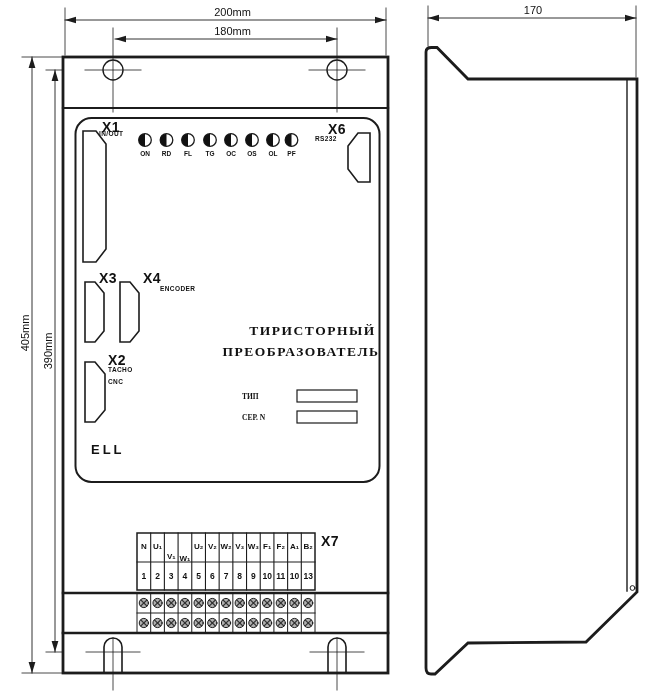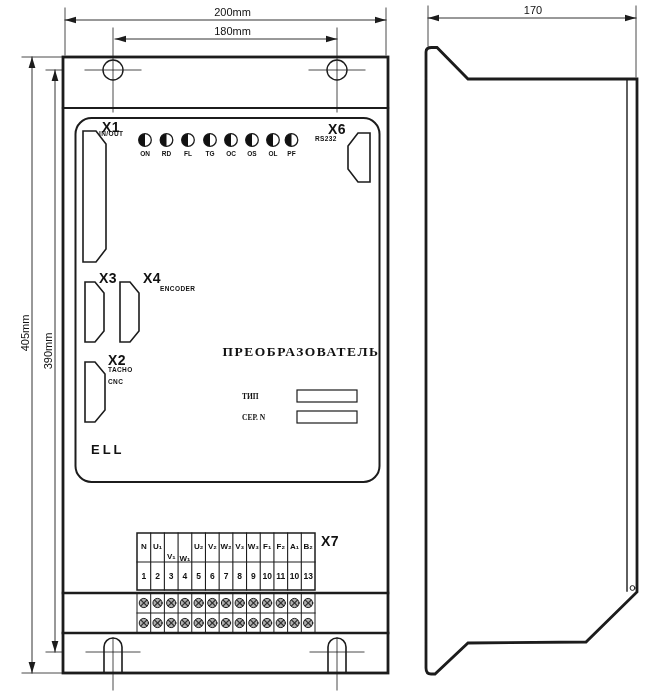--- a/index.html
+++ b/index.html
@@ -245,20 +245,21 @@
 
   <div class="lbl led-lbl" style="left:135px;">ON</div>
   <div class="lbl led-lbl" style="left:156.5px;">RD</div>
   <div class="lbl led-lbl" style="left:178px;">FL</div>
   <div class="lbl led-lbl" style="left:200px;">TG</div>
   <div class="lbl led-lbl" style="left:221px;">OC</div>
   <div class="lbl led-lbl" style="left:242px;">OS</div>
   <div class="lbl led-lbl" style="left:263px;">OL</div>
   <div class="lbl led-lbl" style="left:281.5px;">PF</div>
 
+  <div class="lbl title-ru" style="left:235px;top:323px;width:155px;">ТИРИСТОРНЫЙ</div>
   <div class="lbl title-ru" style="left:215px;top:344px;width:172px;">ПРЕОБРАЗОВАТЕЛЬ</div>
   <div class="lbl field-lbl" style="left:242px;top:392px;">ТИП</div>
   <div class="lbl field-lbl" style="left:242px;top:413px;">СЕР. N</div>
   <div class="lbl brand" style="left:91px;top:442px;">ELL</div>
 
   <div class="tcell" style="left:137px;top:537px;">N</div>
   <div class="tcell" style="left:150.7px;top:537px;">U₁</div>
   <div class="tcell" style="left:164.4px;top:537px;margin-top:10px;">V₁</div>
   <div class="tcell" style="left:178.1px;top:549px;">W₁</div>
   <div class="tcell" style="left:191.8px;top:537px;">U₂</div>

